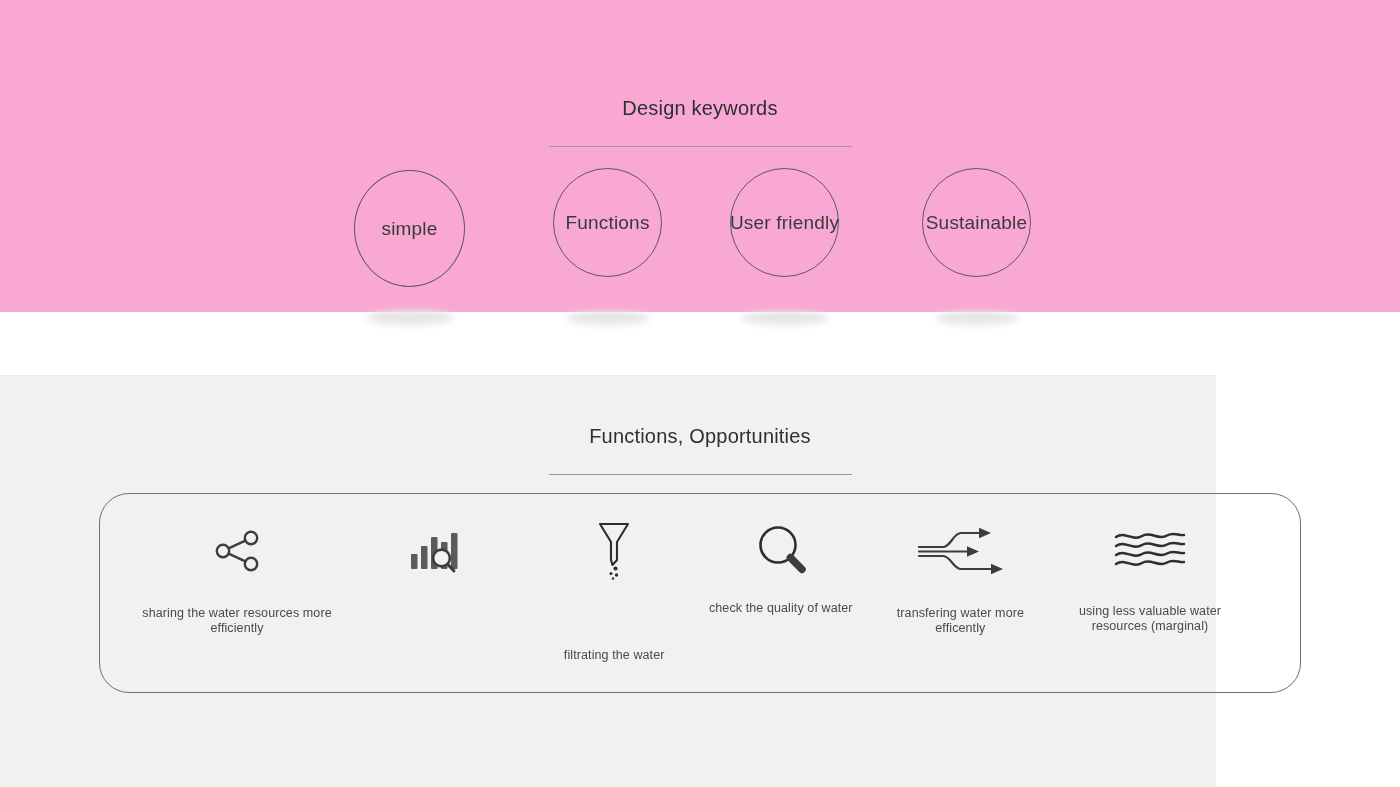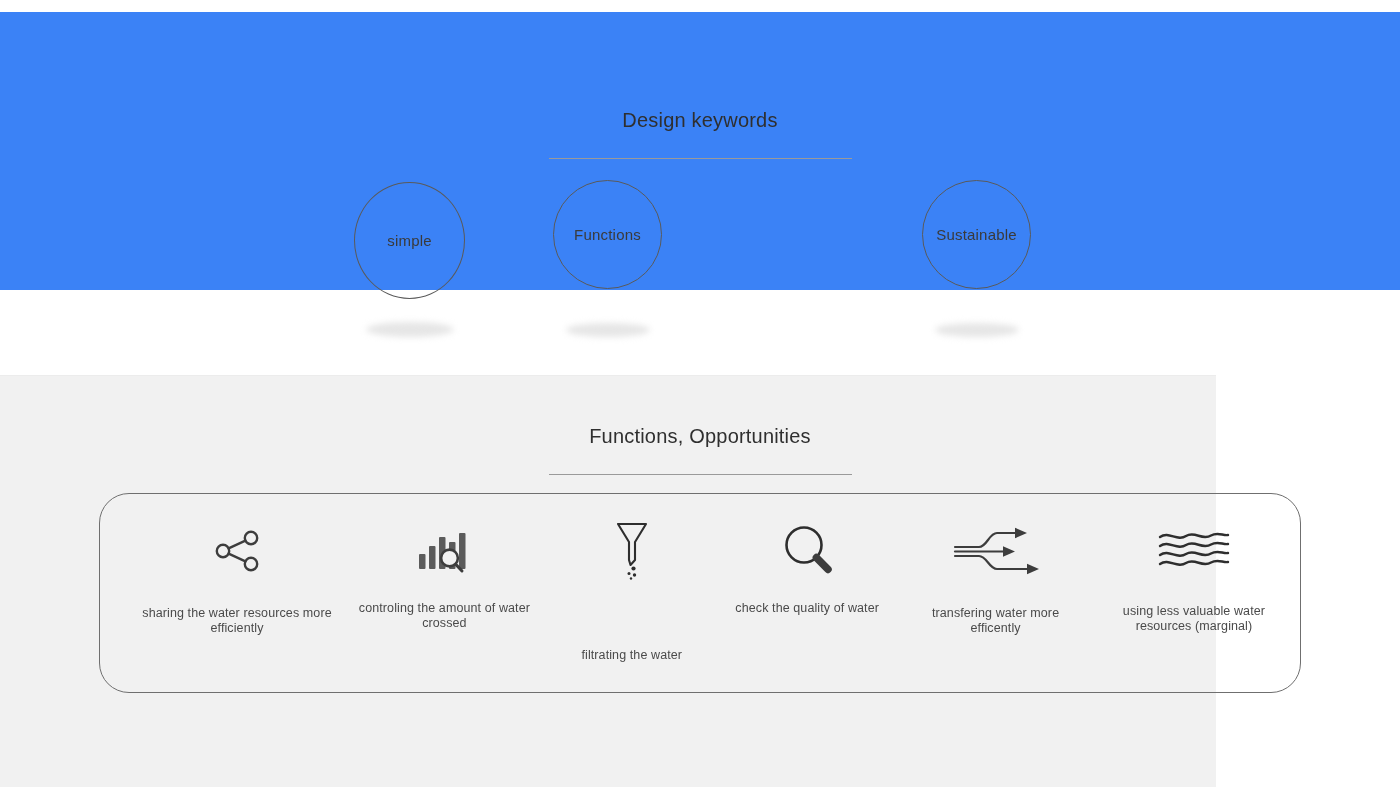--- a/index.html
+++ b/index.html
@@ -19,24 +19,24 @@
   .page {
     position: relative;
     width: 1400px;
     height: 787px;
   }
 
   
   .section-keywords {
     position: absolute;
     left: 0;
-    top: 12px;
-    width: 1400px;
-    height: 278px;
-    background: #3b82f6;
+    top: 0;
+    width: 1400px;
+    height: 312px;
+    background: #f9a8d4;
   }
 
   .section-title {
     position: absolute;
     left: 0;
     width: 1400px;
     text-align: center;
     font-size: 20px;
     font-weight: 400;
     letter-spacing: .2px;
@@ -70,21 +70,21 @@
   .circle {
     position: relative;
     border: 1px solid #5a5a5a;
     border-radius: 50%;
     box-sizing: border-box;
     display: flex;
     align-items: center;
     justify-content: center;
   }
   .circle-label {
-    font-size: 15px;
+    font-size: 19px;
     color: #3a3a3a;
     white-space: nowrap;
     letter-spacing: .2px;
   }
   .circle-shadow {
     position: absolute;
     left: 50%;
     transform: translateX(-50%);
     background: #e6e6e6;
     border-radius: 50%;
@@ -128,21 +128,21 @@
     left: 99px;
     top: 117px;
     width: 1202px;
     height: 200px;
     border: 1px solid #6f6f6f;
     border-radius: 30px;
     box-sizing: border-box;
     display: flex;
     align-items: flex-start;
     justify-content: space-between;
-    padding: 24px 20px 0 42px;
+    padding: 24px 64px 0 42px;
   }
 
   .func-item {
     display: flex;
     flex-direction: column;
     align-items: center;
     text-align: center;
   }
   .func-item.f1 { width: 190px; }
   .func-item.f2 { width: 176px; }
@@ -189,20 +189,26 @@
         <div class="circle-shadow"></div>
       </div>
 
       <div class="circle-item c2">
         <div class="circle">
           <span class="circle-label">Functions</span>
         </div>
         <div class="circle-shadow"></div>
       </div>
 
+      <div class="circle-item c3">
+        <div class="circle">
+          <span class="circle-label">User friendly</span>
+        </div>
+        <div class="circle-shadow"></div>
+      </div>
 
       <div class="circle-item c4">
         <div class="circle">
           <span class="circle-label">Sustainable</span>
         </div>
         <div class="circle-shadow"></div>
       </div>
 
     </div>
   </div>
@@ -235,21 +241,20 @@
             <rect x="12" y="18" width="6.5" height="23" rx="1"></rect>
             <rect x="22" y="9" width="6.5" height="32" rx="1"></rect>
             <rect x="32" y="14" width="6.5" height="27" rx="1"></rect>
             <rect x="42" y="5" width="6.5" height="36" rx="1"></rect>
             <g fill="none" stroke="#3d3d3d" stroke-width="2.6">
               <circle cx="32.5" cy="30" r="8.4" fill="#f1f1f1"></circle>
               <line x1="38.8" y1="36.4" x2="45" y2="43" stroke-linecap="round" stroke-width="3"></line>
             </g>
           </svg>
         </div>
-        <div class="func-caption">controling the amount of water crossed</div>
       </div>
 
       <div class="func-item f3">
         <div class="func-icon">
           <svg width="40" height="62" viewBox="0 0 40 62" fill="none" stroke="#2e2e2e" stroke-width="2.1">
             <path d="M6 4 H34 L23 22 V40 L18.5 45 L17 40 V22 Z" stroke-linejoin="round"></path>
             <g fill="#2e2e2e" stroke="none">
               <circle cx="21.5" cy="48.5" r="2.1"></circle>
               <circle cx="17" cy="53.5" r="1.5"></circle>
               <circle cx="22.5" cy="55" r="1.7"></circle>

